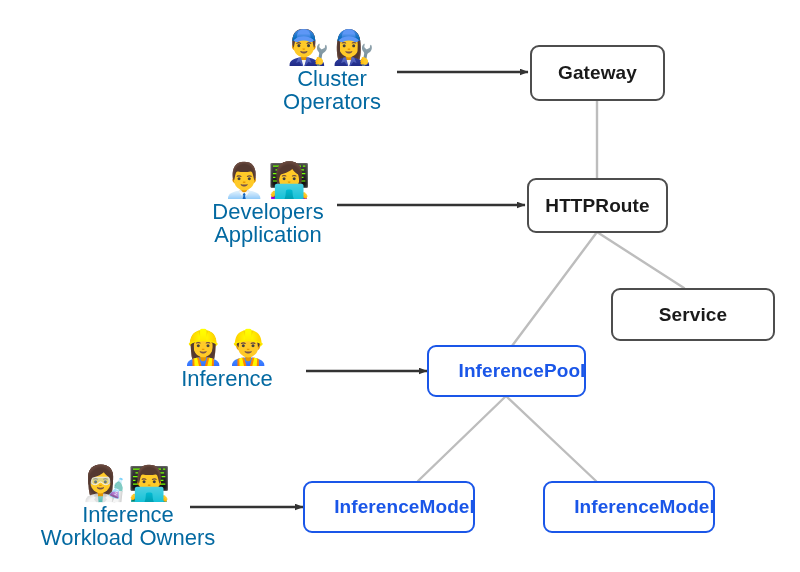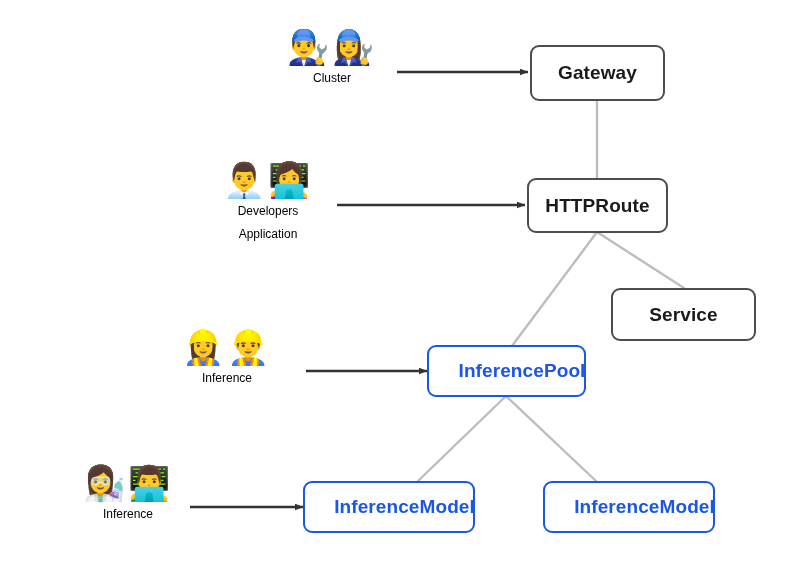--- a/index.html
+++ b/index.html
@@ -61,23 +61,23 @@
     text-align: center;
   }
   .actor-emoji {
     font-size: 34px;
     line-height: 38px;
     letter-spacing: 2px;
     white-space: nowrap;
     font-family: "DejaVu Sans", sans-serif;
   }
   .actor-label {
-    font-size: 12px;
+    font-size: 22px;
     line-height: 21px;
-    color: #000000;
+    color: #0369a1;
     font-weight: normal;
     margin-top: 2px;
   }
 </style>
 </head>
 <body>
 
 <div id="canvas">
 
   <svg id="edges" viewBox="0 0 800 572">
@@ -104,50 +104,52 @@
   </svg>
 
   <div class="node node-dark" style="left:527px; top:178px; width:141px; height:55px;">
     <span>HTTPRoute</span>
   </div>
 
   <div class="node node-dark" style="left:530px; top:45px; width:135px; height:56px;">
     <span>Gateway</span>
   </div>
 
-  <div class="node node-dark" style="left:611px; top:288px; width:145px; height:53px;">
+  <div class="node node-dark" style="left:611px; top:288px; width:164px; height:53px;">
     <span>Service</span>
   </div>
 
   <div class="node node-blue" style="left:427px; top:345px; width:159px; height:52px;">
     <span>InferencePool</span>
   </div>
 
   <div class="node node-blue" style="left:303px; top:481px; width:172px; height:52px;">
     <span>InferenceModel</span>
   </div>
 
   <div class="node node-blue" style="left:543px; top:481px; width:172px; height:52px;">
     <span>InferenceModel</span>
   </div>
 
   <div class="actor" style="left:237px; top:28px;">
     <div class="actor-emoji">👨‍🔧👩‍🔧</div>
     <div class="actor-label">Cluster</div>
+    <div class="actor-label">Operators</div>
   </div>
 
   <div class="actor" style="left:173px; top:161px;">
     <div class="actor-emoji">👨‍💼👩‍💻</div>
     <div class="actor-label">Developers</div>
     <div class="actor-label">Application</div>
   </div>
 
   <div class="actor" style="left:132px; top:328px;">
     <div class="actor-emoji">👷‍♀️👷‍♂️</div>
     <div class="actor-label">Inference</div>
   </div>
 
   <div class="actor" style="left:33px; top:464px;">
     <div class="actor-emoji">👩‍🔬👨‍💻</div>
     <div class="actor-label">Inference</div>
+    <div class="actor-label">Workload Owners</div>
   </div>
 
 </div>
 
 </body></html>

